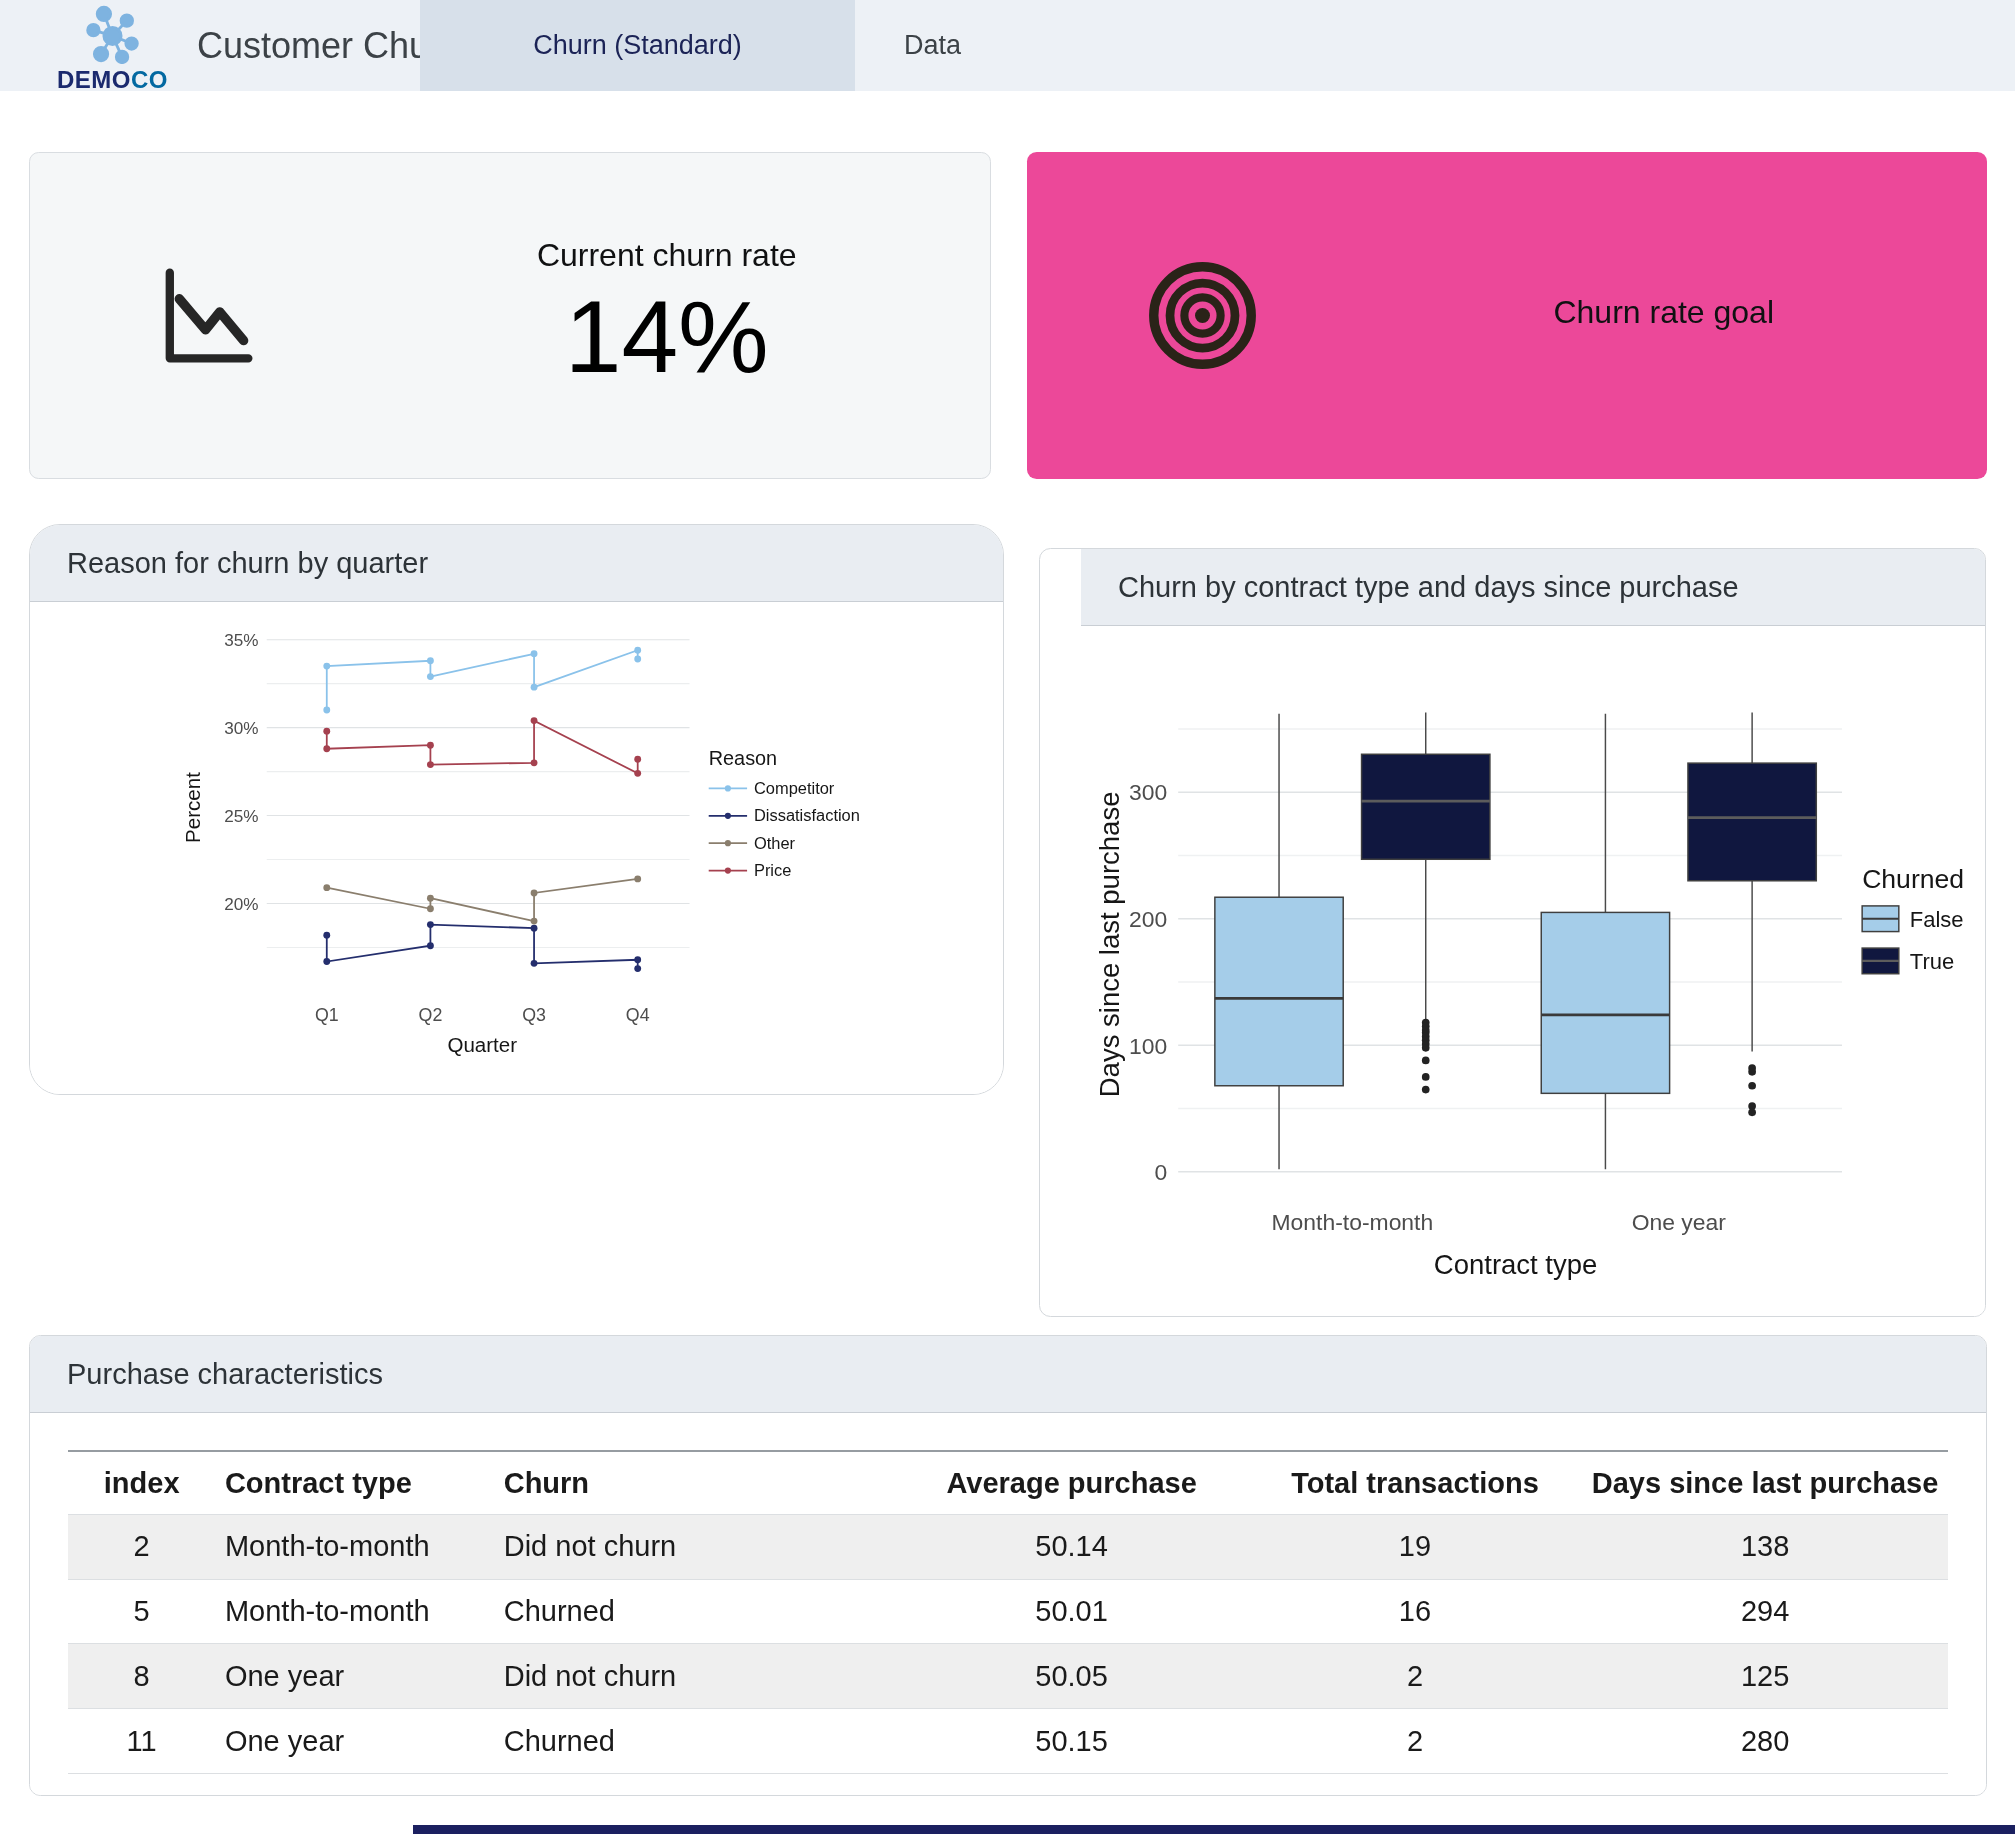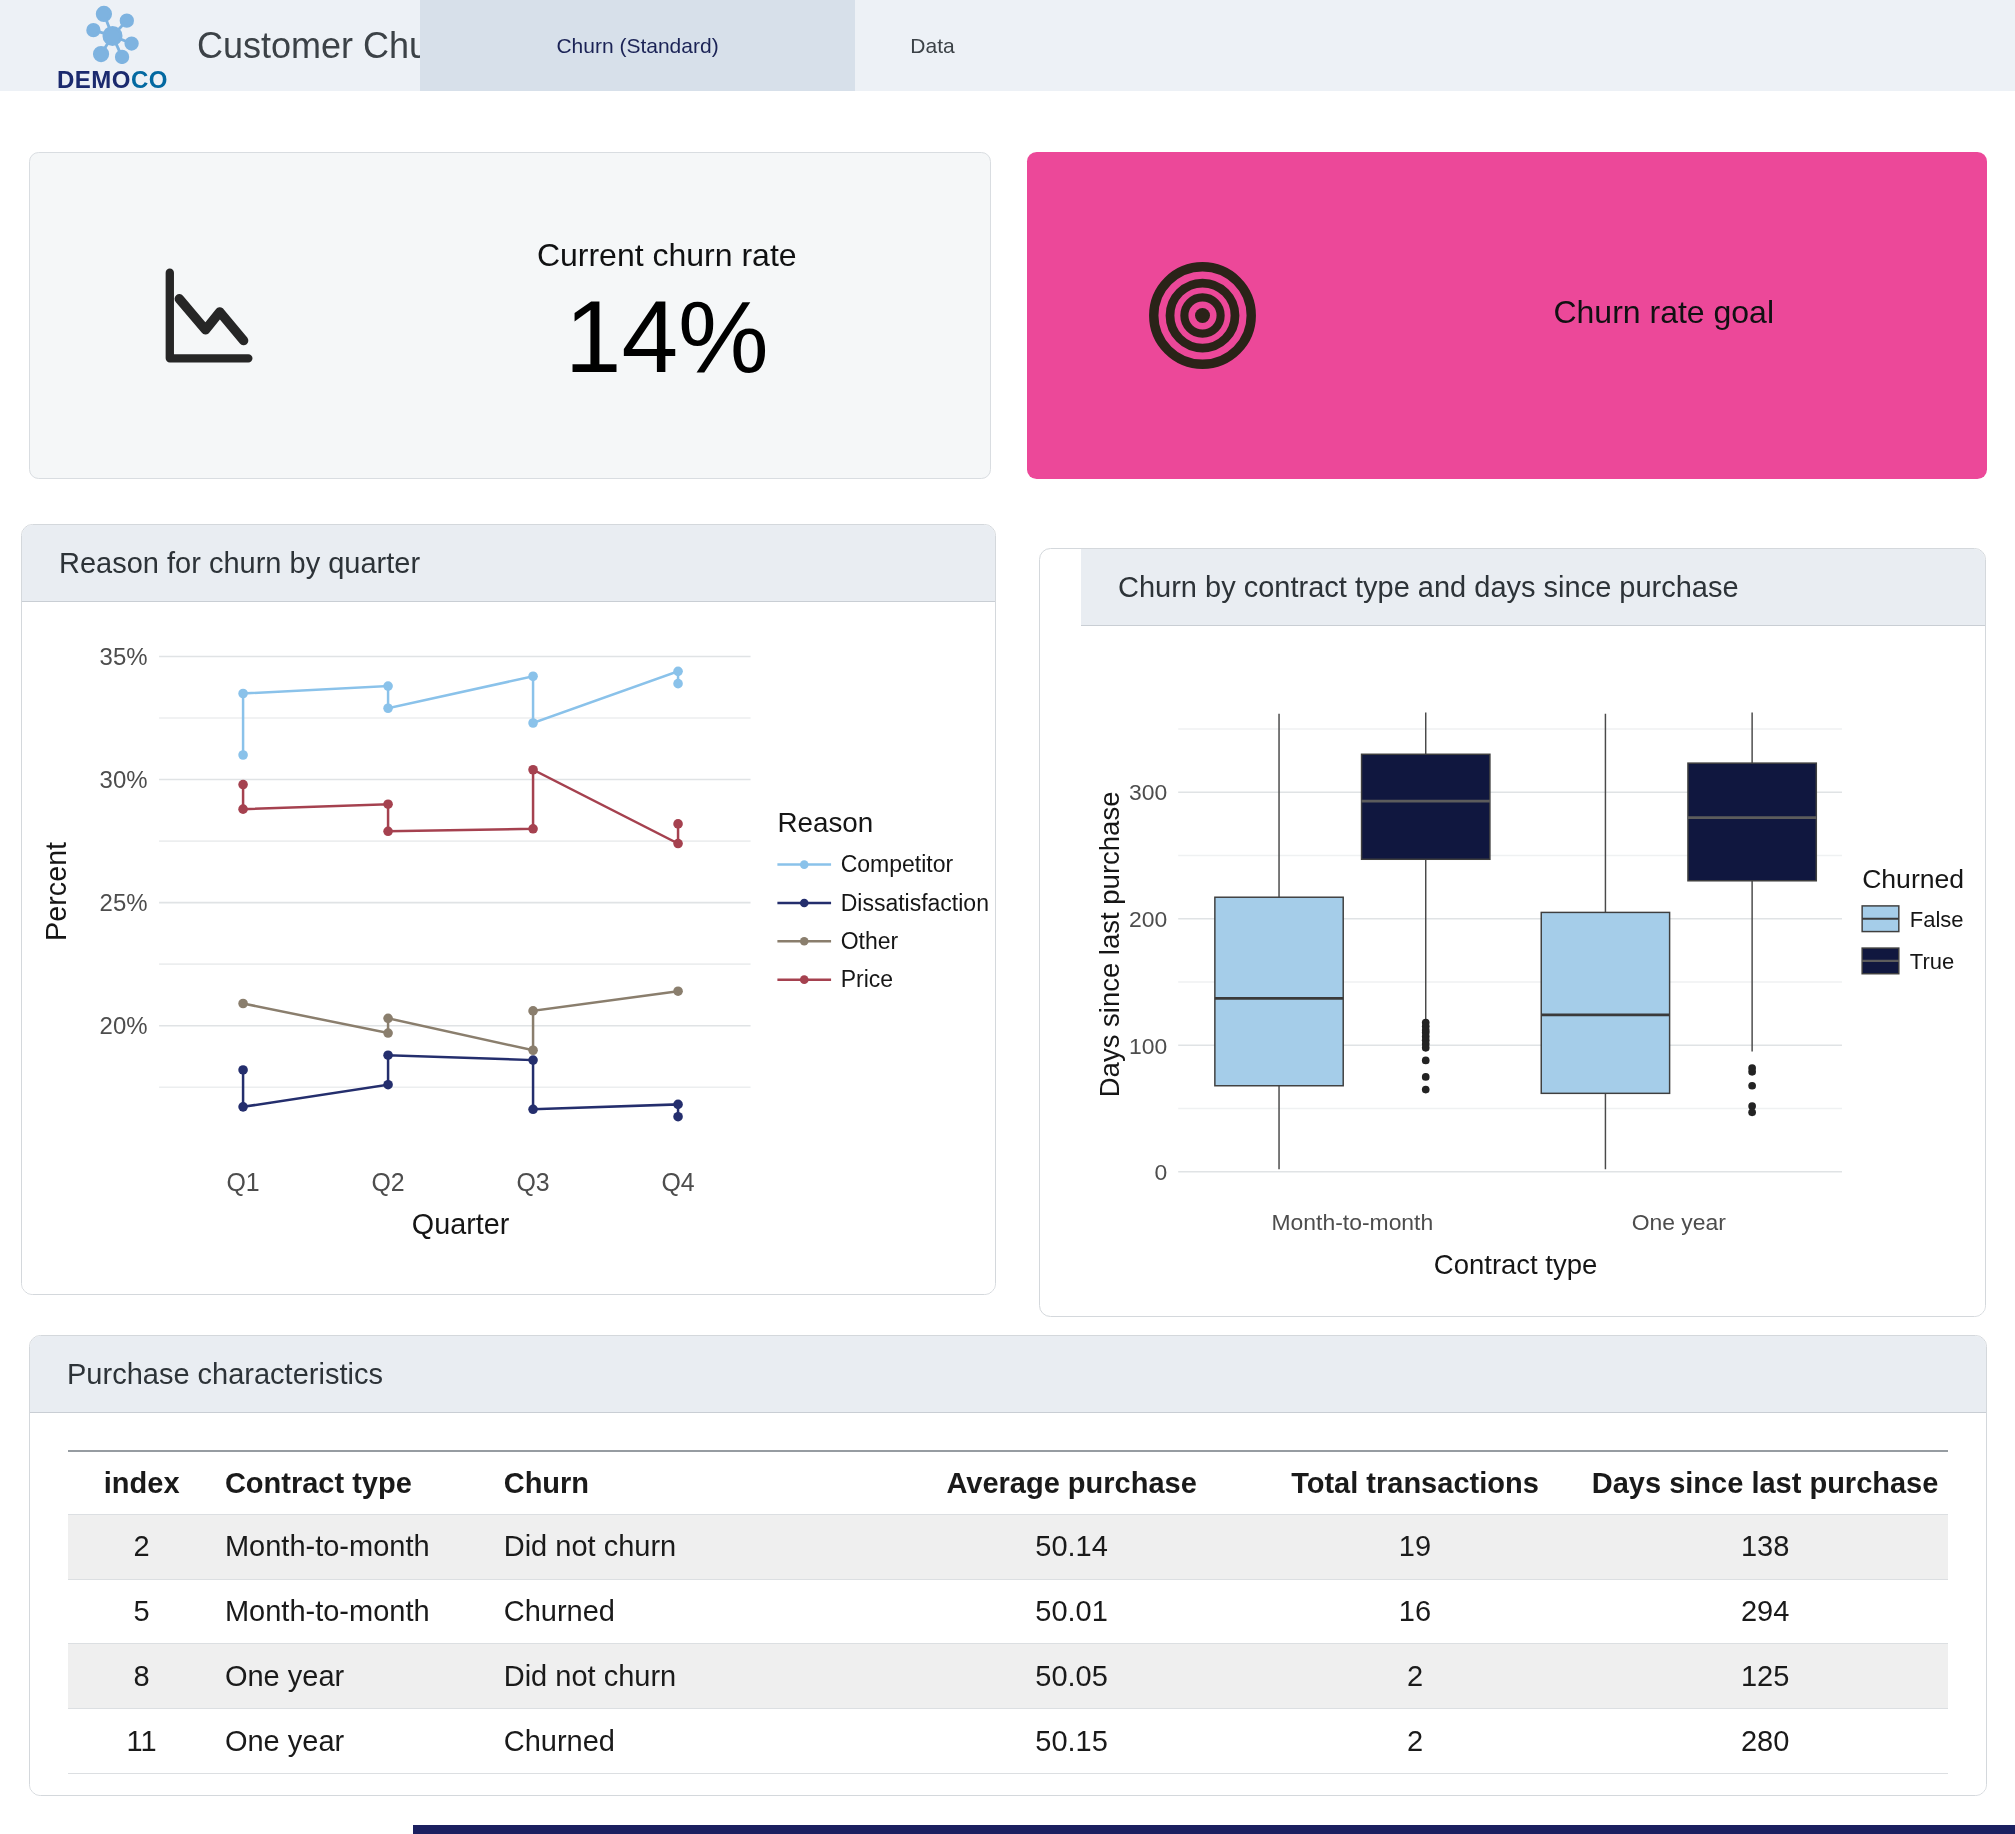--- a/index.html
+++ b/index.html
@@ -7,38 +7,38 @@
   body { font-family: "Liberation Sans", sans-serif; background:#ffffff; position:relative; overflow:hidden; }
   .page { position:relative; width:2016px; height:1835px; background:#fff; }
 
   
   .header { position:absolute; top:0; left:0; width:2016px; height:91px; background:#edf1f6; }
   .logo { position:absolute; left:50px; top:3.8px; width:125px; text-align:center; }
   .logo-text { font-size:24px; font-weight:700; letter-spacing:0.5px; margin-top:-1.9px; }
   .logo-bold { color:#1b2a6e; }
   .logo-light { color:#0369a1; font-weight:700; }
   .app-title { position:absolute; left:197px; top:0; height:91px; line-height:91px; font-size:36px; font-weight:500; color:#3c4247; }
-  .tab { position:absolute; top:0; height:91px; line-height:91px; text-align:center; font-size:21px; cursor:pointer; }
+  .tab { position:absolute; top:0; height:91px; line-height:91px; text-align:center; font-size:27px; cursor:pointer; }
   .tab-active { left:420px; width:435px; background:#d7e0ea; color:#1b2356; font-weight:500; }
   .tab-plain { left:855px; width:134px; color:#3c4247;padding-left:21px; }
 
   
   .kpi-row { position:absolute; top:152px; left:29px; width:1958px; height:327px; display:flex; gap:36px; }
   .kpi-card { flex:1; background:#f5f7f8; border:1px solid #d9dde1; border-radius:9.6px; display:flex; align-items:center; padding:0 19px; }
   .kpi-card.goal { background:#ec4899; border:none; }
   .kpi-icon { width:34%; display:flex; justify-content:center; align-items:center; }
   .kpi-text { flex:1; text-align:center; }
   .kpi-label { font-size:32px; font-weight:500; color:#101112; margin-bottom:5.8px; }
   .kpi-value { font-size:102px; color:#000; line-height:1.12; }
 
   
   .panel { position:absolute; background:#fff; border:1px solid #d4d8dc; border-radius:11.5px; overflow:hidden; }
   .panel-header { height:77px; background:#e9edf2; border-bottom:1px solid #c9ced4; font-size:29px; font-weight:500; color:#2d3338; line-height:77px; padding-left:37px; }
   .panel-body { width:100%; height:calc(100% - 77px); background:#fff; }
-  .panel-line { top:524px; left:21px; width:975px; height:771px; }
+  .panel-line { top:524px; left:29px; width:975px; height:571px;border-radius:31px; }
   .panel-box  { top:548px; left:1039px; width:947px; height:769px;padding-left:41px; }
   .panel-table{ top:1335px; left:29px; width:1958px; height:461px; }
   .chart-svg { width:100%; height:100%; display:block; }
 
   
   .table-wrap { padding:37px 38px 0 38px; }
   table.ptable { width:100%; border-collapse:collapse; font-size:29px; color:#1a1a1a; }
   table.ptable thead tr { border-top:2.9px solid #969ca1; }
   table.ptable th { font-weight:700; padding:15.4px 9.6px 13.4px 9.6px; white-space:nowrap; }
   table.ptable td { padding:15.4px 9.6px; white-space:nowrap; }

